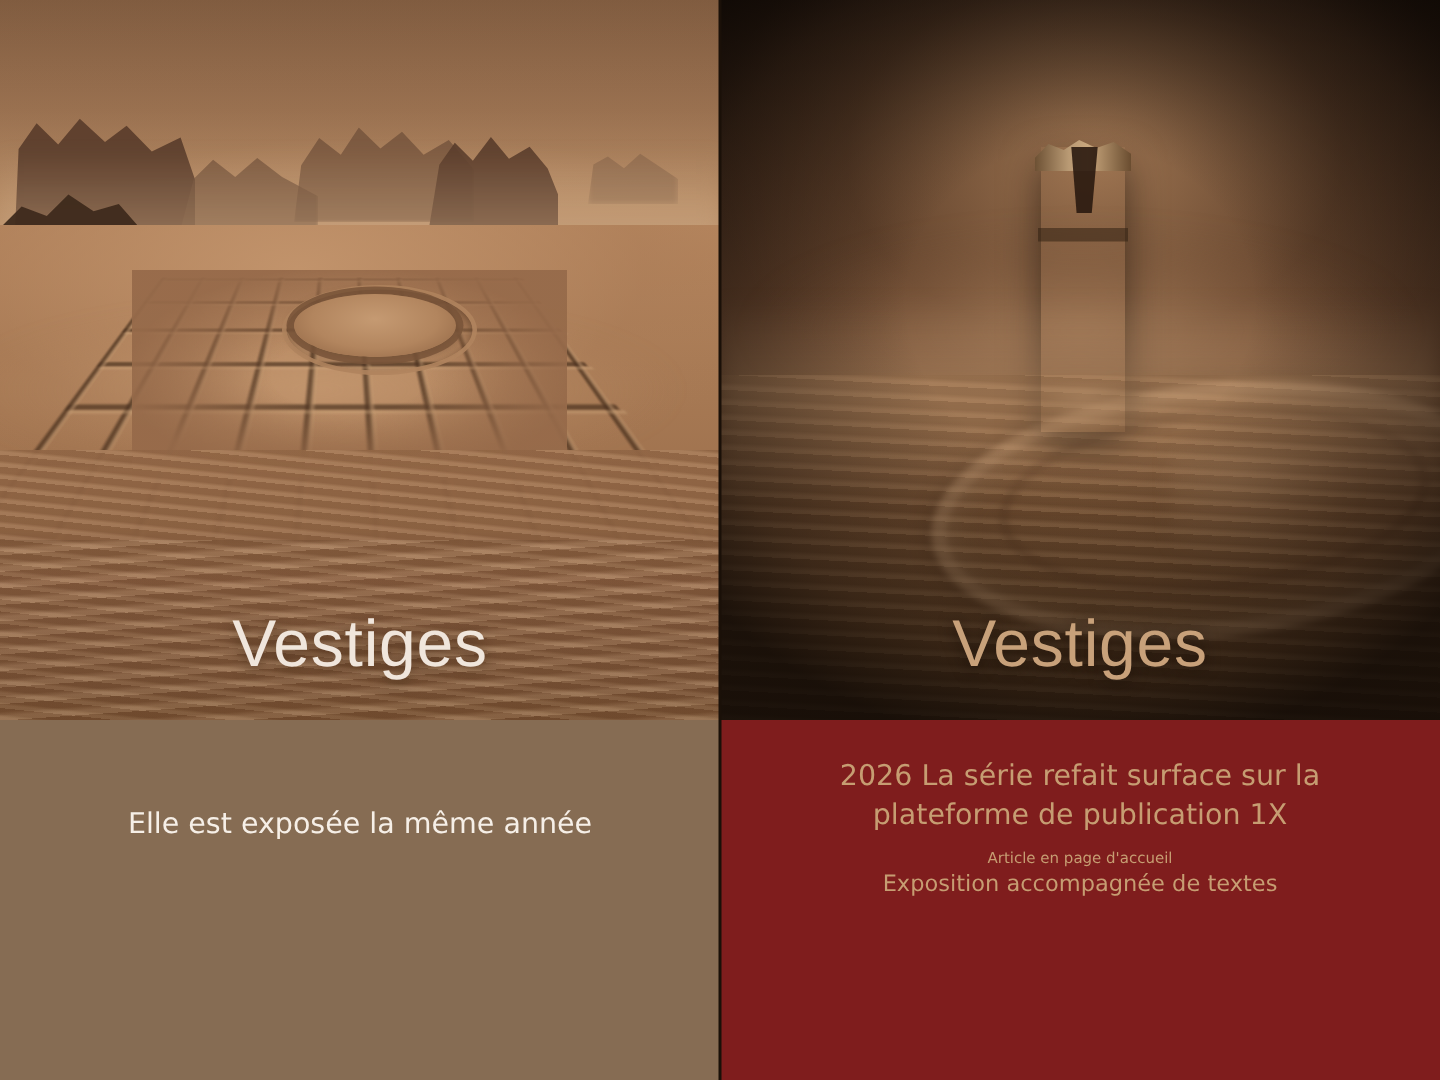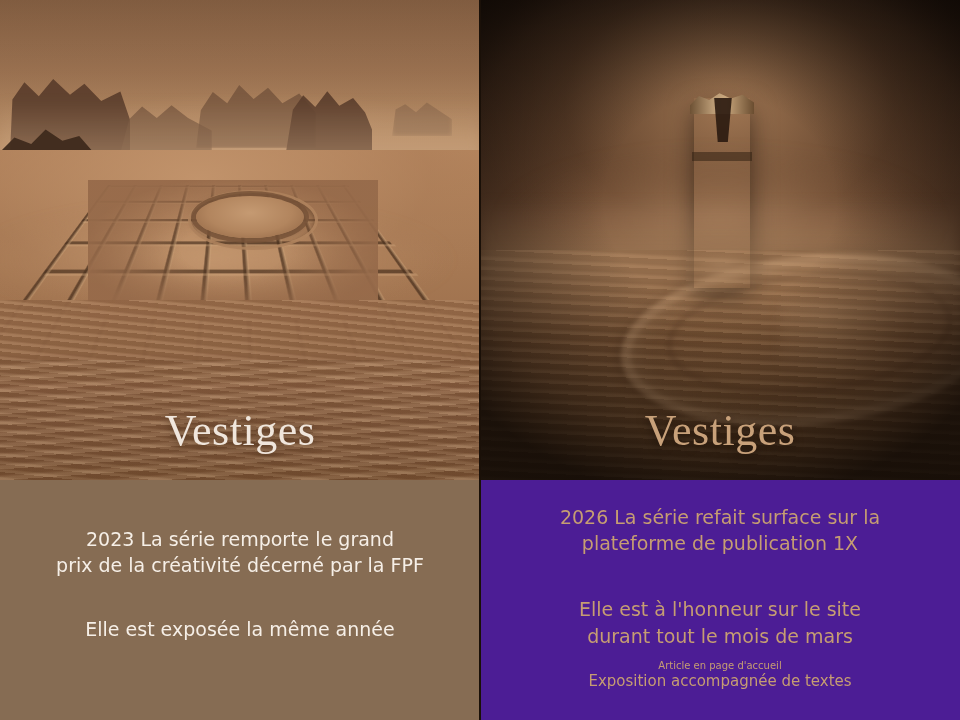--- a/index.html
+++ b/index.html
@@ -250,21 +250,21 @@
   }
 
   
   .title {
     position: absolute;
     width: 480px;
     text-align: center;
     font-size: 44px;
     font-weight: 400;
     letter-spacing: 0.5px;
-    font-family: Liberation Serif, serif;
+    font-family: Liberation Sans, sans-serif;
   }
   .title-left {
     top: 405px;
     color: #f0e6dc;
     text-shadow: 0 2px 10px rgba(40,24,12,0.55);
   }
   .title-right {
     top: 405px;
     color: #c8a17a;
     text-shadow: 0 2px 10px rgba(20,12,6,0.7);
@@ -278,21 +278,21 @@
     box-sizing: border-box;
     padding: 18px 22px 14px;
     text-align: center;
     font-family: "DejaVu Sans", sans-serif;
   }
   .caption-left {
     background: #866c53;
     color: #f6efe7;
   }
   .caption-right {
-    background: #4c1d95;
+    background: #7f1d1d;
     color: #c69d72;
   }
   .cap-block { margin: 0 0 6px 0; }
   .cap-line { line-height: 1.38; }
   .caption-left .cap-line { font-size: 19px; }
   .caption-left .block-1 { margin-top: 28px; }
   .caption-left .block-2 { margin-top: 38px; }
   .caption-right .cap-line { font-size: 19px; }
   .caption-right .block-1 { margin-top: 6px; }
   .caption-right .block-2 { margin-top: 40px; }
@@ -337,24 +337,20 @@
       <div class="basin-rim"></div>
       <div class="basin"></div>
 
       <div class="ripples"></div>
       <div class="ripples2"></div>
 
       <div class="title title-left">Vestiges</div>
     </div>
 
     <div class="caption caption-left">
-      <div class="cap-block block-1">
-        <div class="cap-line">2023 La série remporte le grand</div>
-        <div class="cap-line">prix de la créativité décerné par la FPF</div>
-      </div>
       <div class="cap-block block-2">
         <div class="cap-line">Elle est exposée la même année</div>
       </div>
     </div>
   </div>
 
   <div class="divider"></div>
 
   <div class="panel panel-right">
     <div class="image">
@@ -376,22 +372,18 @@
       <div class="r-vig"></div>
 
       <div class="title title-right">Vestiges</div>
     </div>
 
     <div class="caption caption-right">
       <div class="cap-block block-1">
         <div class="cap-line">2026 La série refait surface sur la</div>
         <div class="cap-line">plateforme de publication 1X</div>
       </div>
-      <div class="cap-block block-2">
-        <div class="cap-line">Elle est à l'honneur sur le site</div>
-        <div class="cap-line">durant tout le mois de mars</div>
-      </div>
       <div class="small">Article en page d'accueil</div>
       <div class="small2">Exposition accompagnée de textes</div>
     </div>
   </div>
 
 </div>
 
 </body></html>

